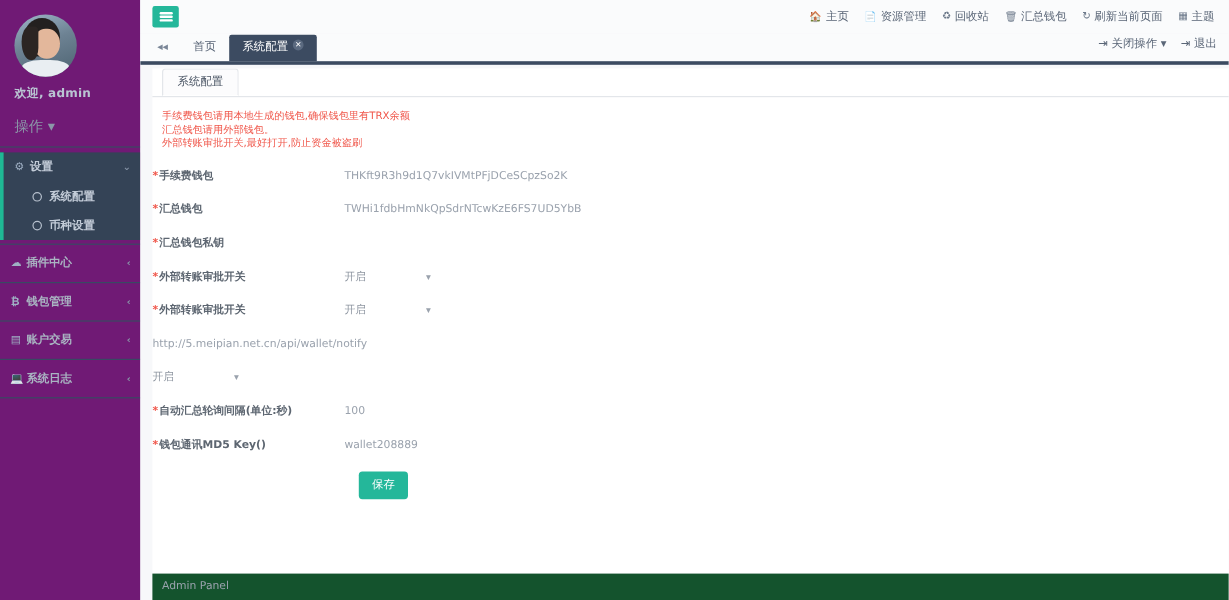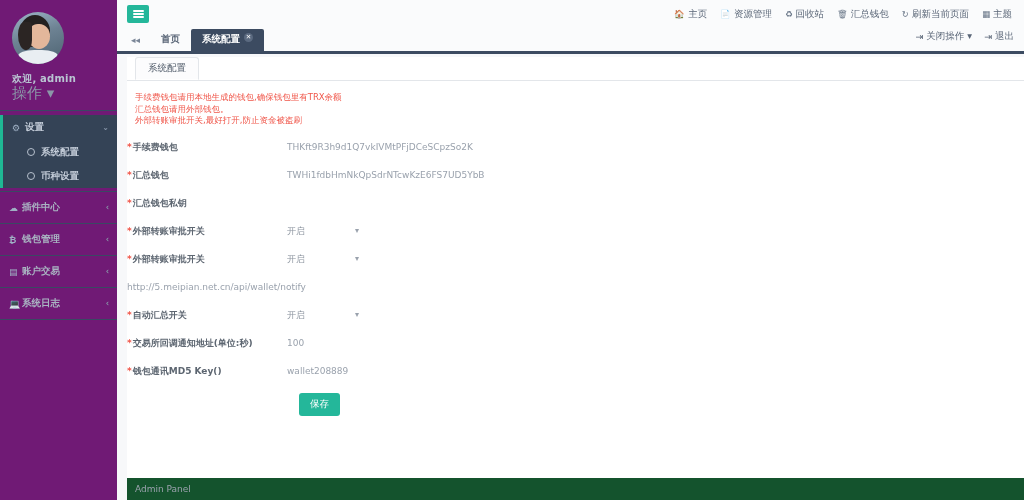--- a/index.html
+++ b/index.html
@@ -55,21 +55,21 @@
     position: absolute; left: 6px; bottom: -2px;
     width: 40px; height: 16px;
     background: #e9eef2;
     border-radius: 40% 40% 0 0;
   }
   .welcome {
     font-size: 10px; font-weight: bold; color: #b9c4d2;
     line-height: 13px; letter-spacing: .2px;
   }
   .oper {
-    font-size: 15px; color: #8b97a8; line-height: 14px; margin-top: 1px;
+    font-size: 12px; color: #8b97a8; line-height: 14px; margin-top: 13px;
   }
   .nav { padding-top: 4px; }
   .nav-group-active { background: #344356; border-left: 3px solid #1fb894; }
   .nav-item {
     display: flex; align-items: center;
     height: 25px; padding: 0 8px 0 9px;
     font-size: 9.5px; color: #c3ccd8; font-weight: bold;
     position: relative; cursor: pointer;
   }
   .nav-item.plain { color: #a9b4c2; font-weight: bold; }
@@ -115,21 +115,21 @@
     display: flex; align-items: flex-end; padding-left: 14px;
     border-bottom: 3px solid #3c4b61;
     position: relative;
   }
   .tab-prev {
     font-size: 9px; color: #7a8697; padding: 0 10px 6px 0; cursor: pointer;
   }
   .tab {
     font-size: 9.5px; color: #5a6677;
     padding: 4px 11px 5px 11px; cursor: pointer;
-    display: flex; align-items: flex-start; gap: 4px; font-weight: bold;
+    display: flex; align-items: flex-start; gap: 4px;
   }
   .tab.active {
     background: #3c4b61; color: #fff; border-radius: 2px 2px 0 0;
   }
   .tab .closex {
     width: 9px; height: 9px; border-radius: 50%; background: #5b6a80;
     color: #fff; font-size: 6.5px; line-height: 9px; text-align: center;
     display: inline-block;
   }
   .topright {
@@ -359,29 +359,28 @@
             <span>开启</span>
             <span class="cv">▾</span>
           </div>
         </div>
 
         <div class="row">
           <div class="val">http://5.meipian.net.cn/api/wallet/notify</div>
         </div>
 
         <div class="row">
-          <div class="lab"><span class="star">*</span><span>自动汇总开关</span></div>
           <div class="select">
             <span>开启</span>
             <span class="cv">▾</span>
           </div>
         </div>
 
         <div class="row">
-          <div class="lab"><span class="star">*</span><span>交易所回调通知地址(单位:秒)</span></div>
+          <div class="lab"><span class="star">*</span><span>自动汇总轮询间隔(单位:秒)</span></div>
           <div class="val">100</div>
         </div>
 
         <div class="row">
           <div class="lab"><span class="star">*</span><span>钱包通讯MD5 Key()</span></div>
           <div class="val">wallet208889</div>
         </div>
 
         <button class="btn-save">保存</button>
       </div>

